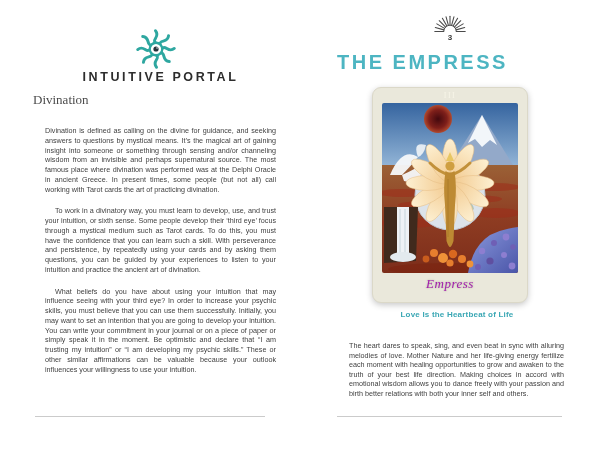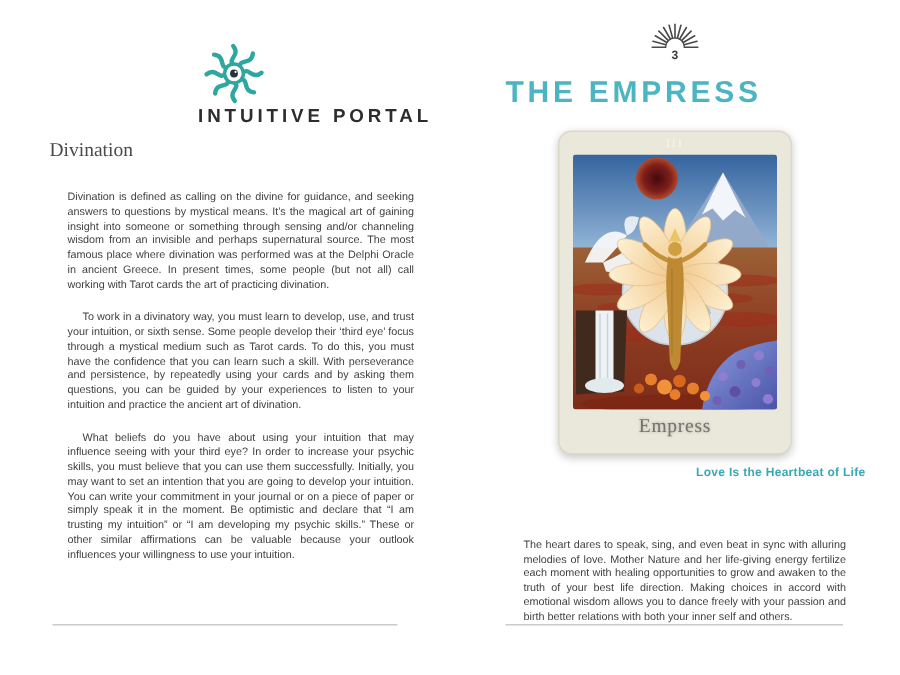--- a/index.html
+++ b/index.html
@@ -9,21 +9,21 @@
     font-family:"Liberation Sans",sans-serif;
     -webkit-font-smoothing:antialiased;
   }
   .page{position:absolute;top:0;width:300px;height:450px}
   #pageL{left:0}
   #pageR{left:300px}
 
   
   #portal-icon{position:absolute;left:133px;top:26px;width:46px;height:46px}
   #section-title{
-    position:absolute;left:33px;top:70px;width:255px;text-align:right;
+    position:absolute;left:33px;top:70px;width:255px;text-align:center;
     font-size:12.5px;font-weight:700;letter-spacing:2.6px;color:#2d2d2d;
   }
   #divination{
     position:absolute;left:33px;top:92px;width:255px;text-align:left;
     font-family:"Liberation Serif",serif;font-size:13px;color:#4b4b4b;
   }
   .bodytext{font-size:7.2px;line-height:9.75px;text-align:justify;color:#3f3f3f}
   .bodytext p{margin:12px}
   .bodytext p.indent{text-indent:10px}
   #bodyL{position:absolute;left:33px;top:114px;width:255px}
@@ -39,28 +39,28 @@
     background:#eae8db;border:1px solid #dbd8c8;border-radius:9px;
     box-shadow:0 2px 6px rgba(0,0,0,.22);box-sizing:border-box;
   }
   #card-numeral{
     position:absolute;left:0;top:3px;width:100%;text-align:center;
     font-family:"Liberation Serif",serif;font-size:8px;letter-spacing:1.5px;color:#f7f5e8;
   }
   #card-art{position:absolute;left:9px;top:15px;width:136px;height:170px;border-radius:2px;overflow:hidden}
   #card-label{
     position:absolute;left:0;top:188px;width:100%;text-align:center;
-    font-family:"Liberation Serif",serif;font-size:13px;color:#737373;
-    text-shadow:0 0 2px rgba(125,120,92,.55);letter-spacing:.5px;
+    font-family:"Liberation Serif",serif;font-size:13px;color:#a21caf;
+    text-shadow:0 0 2px rgba(125,120,92,.55);letter-spacing:.5px;font-style:italic;
   }
   #subtitle{
-    position:absolute;left:37px;top:310px;width:240px;text-align:right;
+    position:absolute;left:37px;top:310px;width:240px;text-align:center;
     font-size:8px;font-weight:700;color:#3aa7b4;letter-spacing:.2px;
   }
-  #bodyR{position:absolute;left:37px;top:346px;width:239px;line-height:9.6px}
+  #bodyR{position:absolute;left:37px;top:329px;width:239px;line-height:9.6px}
 
   
   .rule{position:absolute;height:1px;background:#cbcbcb}
   #ruleL{left:35px;top:416px;width:230px}
   #ruleR{left:37px;top:416px;width:225px}
   .pagenum{
     position:absolute;top:420px;text-align:center;
     font-size:7.5px;color:#6e6e6e;
   }
   #pnL{left:35px;width:230px}

